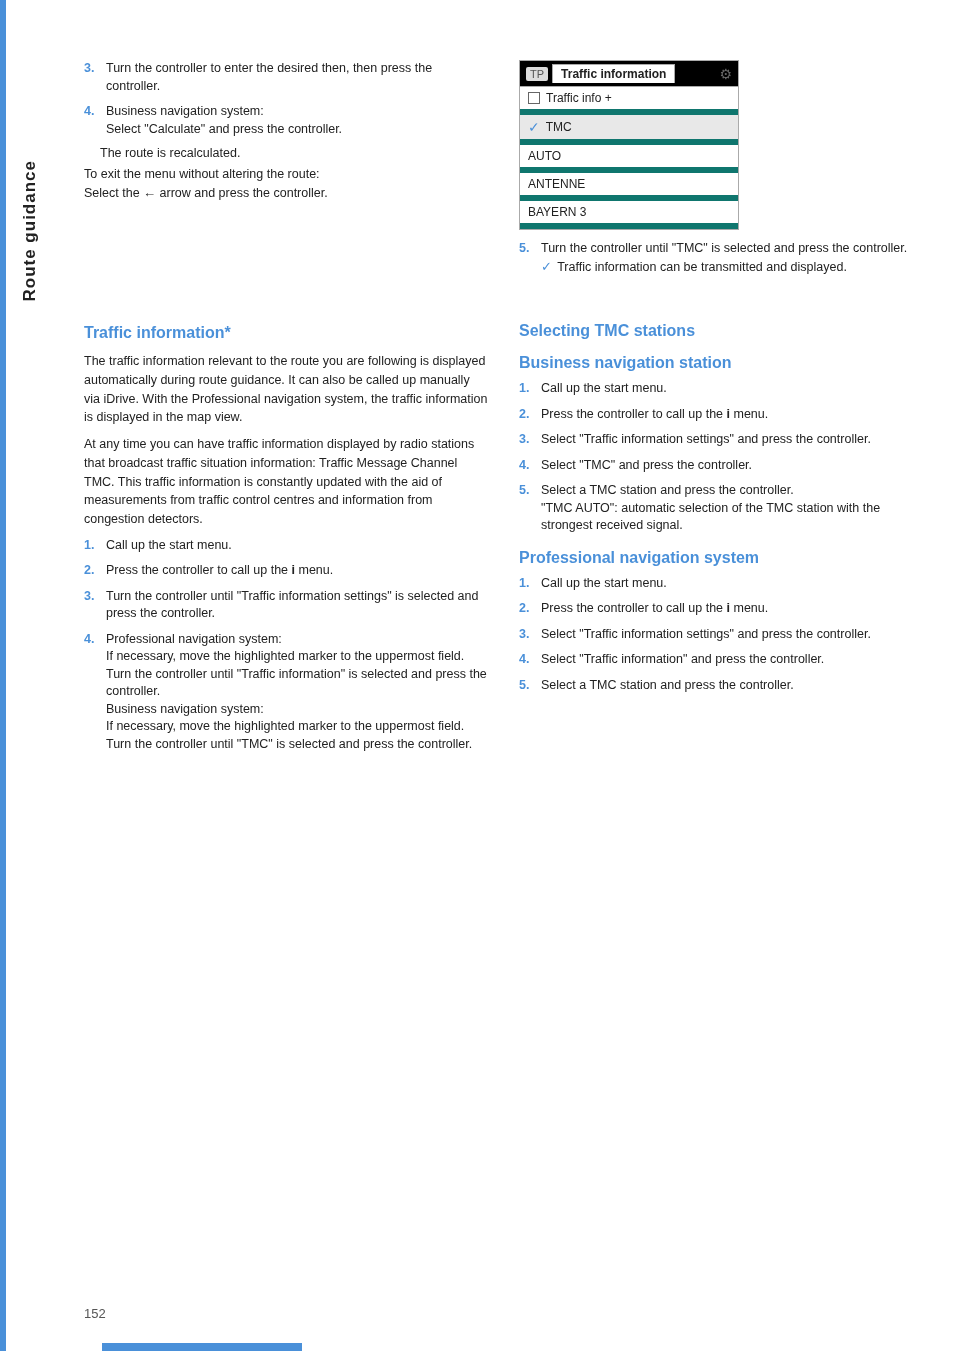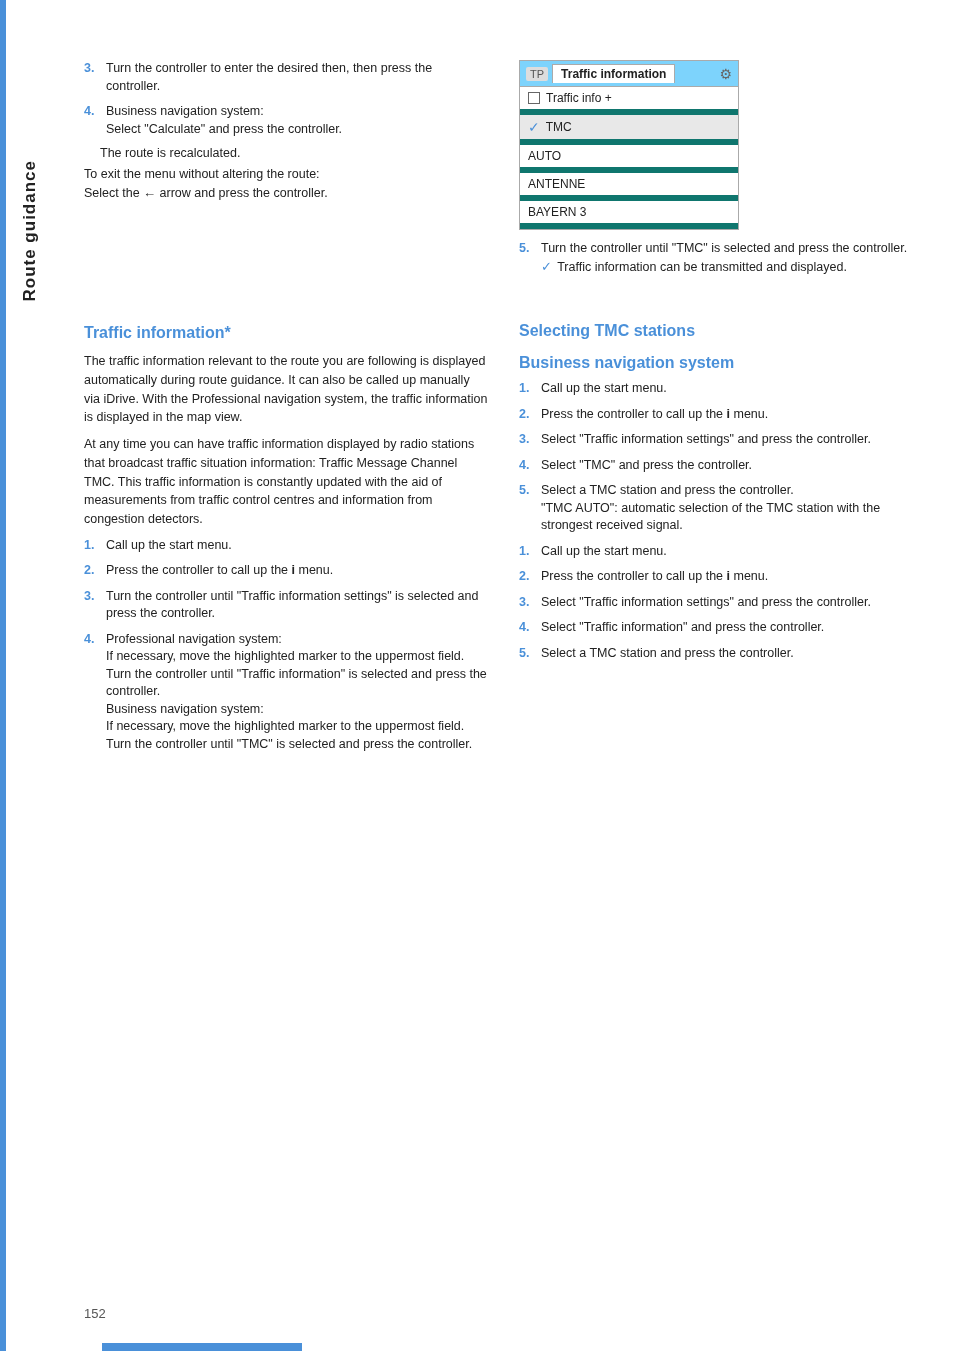--- a/index.html
+++ b/index.html
@@ -110,21 +110,21 @@
       border: 1px solid #aaa;
       width: 220px;
       font-size: 12px;
       background: #fff;
       margin-bottom: 10px;
     }
 
     .traffic-info-header {
       display: flex;
       align-items: center;
-      background: #7dd3fc;
+      background: #000000;
       border-bottom: 1px solid #aaa;
       padding: 3px 6px;
       gap: 4px;
     }
 
     .traffic-info-header .tp-label {
       background: #ddd;
       color: #555;
       font-size: 11px;
       padding: 1px 4px;
@@ -360,21 +360,21 @@
             <span>If necessary, move the highlighted marker to the uppermost field. Turn the controller until "TMC" is selected and press the controller.</span>
           </span>
         </div>
 
       </div>
 
       <div class="col-right">
 
         <h3 class="subsection-heading">Selecting TMC stations</h3>
 
-        <h4 class="subsection-heading">Business navigation system</h4>
+        <h4 class="subsection-heading">Business navigation station</h4>
 
         <div class="step-item">
           <span class="step-num">1.</span>
           <span class="step-text">Call up the start menu.</span>
         </div>
         <div class="step-item">
           <span class="step-num">2.</span>
           <span class="step-text">Press the controller to call up the <strong>i</strong> menu.</span>
         </div>
         <div class="step-item">
@@ -386,20 +386,21 @@
           <span class="step-text">Select "TMC" and press the controller.</span>
         </div>
         <div class="step-item">
           <span class="step-num">5.</span>
           <span class="step-text">
             Select a TMC station and press the controller.<br>
             "TMC AUTO": automatic selection of the TMC station with the strongest received signal.
           </span>
         </div>
 
+        <h4 class="subsection-heading">Professional navigation system</h4>
 
         <div class="step-item">
           <span class="step-num">1.</span>
           <span class="step-text">Call up the start menu.</span>
         </div>
         <div class="step-item">
           <span class="step-num">2.</span>
           <span class="step-text">Press the controller to call up the <strong>i</strong> menu.</span>
         </div>
         <div class="step-item">

